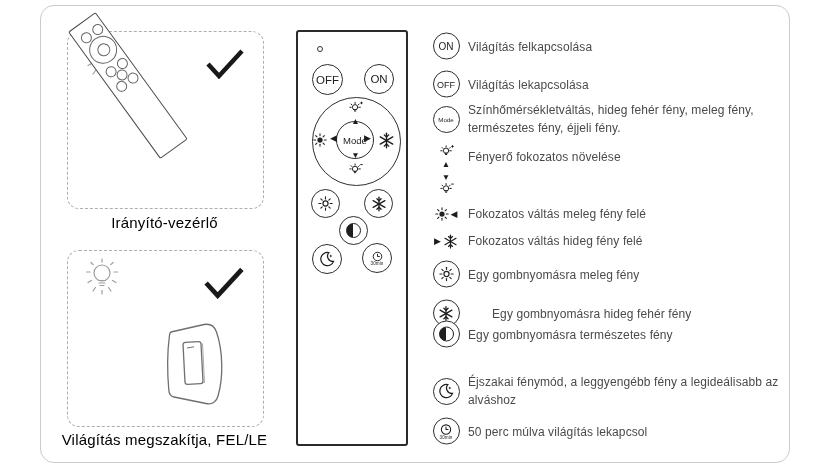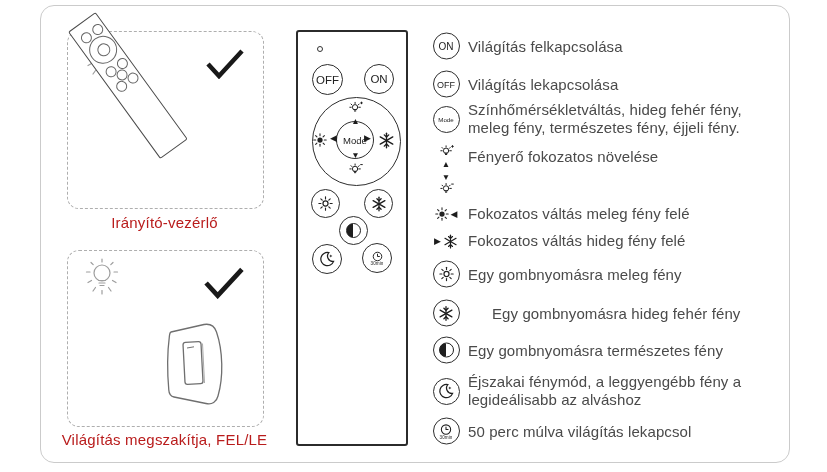--- a/index.html
+++ b/index.html
@@ -5,21 +5,21 @@
   html,body{margin:0;padding:0;background:#fff;}
   .canvas{position:relative;width:827px;height:472px;background:#fff;overflow:hidden;
           font-family:"Liberation Sans", sans-serif;color:#4a4a4a;}
   .abs{position:absolute;}
   
   .frame{left:40px;top:5px;width:748px;height:456px;border:1.5px solid #cbcbcb;border-radius:14px;}
   
   .panel{width:195px;border:1.6px dashed #aeaeae;border-radius:12px;background:#fff;}
   .panel1{left:67px;top:31px;height:176px;}
   .panel2{left:67px;top:250px;height:175px;}
-  .caption{font-size:15px;color:#b91c1c;text-align:center;letter-spacing:.2px;}
+  .caption{font-size:15px;color:#000000;text-align:center;letter-spacing:.2px;}
   
   .mini-remote{left:45px;top:54px;width:32px;height:155px;border:1.5px solid #4a4a4a;border-radius:2px;
                background:#fff;transform:rotate(-36deg);transform-origin:top left;}
   .mr-btn{position:absolute;width:9px;height:9px;border:1px solid #666;border-radius:50%;}
   .mr-dpad{position:absolute;width:26px;height:26px;border:1px solid #666;border-radius:50%;}
   .mr-center{position:absolute;width:11px;height:11px;border:1px solid #666;border-radius:50%;}
   
   .remote{left:296px;top:30px;width:108px;height:412px;border:2px solid #2b2b2b;border-radius:3px;background:#fff;}
   .led{left:19px;top:14px;width:4px;height:4px;border:1.2px solid #333;border-radius:50%;}
   .rbtn{border:1.4px solid #2e2e2e;border-radius:50%;background:#fff;display:flex;align-items:center;
@@ -36,21 +36,21 @@
   .btn-night{left:14px;top:212px;width:30px;height:30px;}
   .btn-timer{left:64px;top:211px;width:30px;height:30px;}
   .timer-label{font-size:4.6px;color:#222;margin-top:-1px;letter-spacing:.1px;}
   .half-dot{width:13px;height:13px;border-radius:50%;border:1.8px solid #1f1f1f;
             background:linear-gradient(90deg,#1f1f1f 50%,#ffffff 50%);}
   
   .lrow{position:absolute;left:431px;display:flex;align-items:center;transform:translateY(-50%);}
   .licon{width:30px;display:flex;justify-content:center;align-items:center;flex-shrink:0;margin-right:7px;}
   .lcircle{width:27px;height:27px;border:1.4px solid #2e2e2e;border-radius:50%;background:#fff;
            display:flex;align-items:center;justify-content:center;flex-direction:column;box-sizing:border-box;color:#222;}
-  .ltext{font-size:15px;line-height:18px;color:#4a4a4a;width:312px;letter-spacing:.1px;}
+  .ltext{font-size:12px;line-height:18px;color:#4a4a4a;width:312px;letter-spacing:.1px;}
   .stack{display:flex;flex-direction:column;align-items:center;}
   .inline-ic{display:flex;align-items:center;gap:2px;}
   .t8{font-size:8.5px;} .t9{font-size:9px;} .t10{font-size:10px;} .t6{font-size:6.2px;}
 </style>
 </head>
 <body>
 
 <div class="canvas">
   <div class="abs frame"></div>
 
@@ -349,21 +349,21 @@
         <line x1="8" y1="1.2" x2="8" y2="14.8"></line>
         <line x1="2.1" y1="4.6" x2="13.9" y2="11.4"></line>
         <line x1="2.1" y1="11.4" x2="13.9" y2="4.6"></line>
         <path d="M5.9,2.7 L8,4.8 L10.1,2.7"></path>
         <path d="M5.9,13.3 L8,11.2 L10.1,13.3"></path>
       </svg>
         </span>
       </span>
     <span class="ltext">Egy gombnyomásra hideg fehér fény</span>
   </div>
-  <div class="lrow" style="top:350px;">
+  <div class="lrow" style="top:334px;">
     <span class="licon">
         <span class="lcircle">
       <span class="half-dot"></span>
         </span>
       </span>
     <span class="ltext">Egy gombnyomásra természetes fény</span>
   </div>
   <div class="lrow" style="top:391px;">
     <span class="licon">
         <span class="lcircle">

